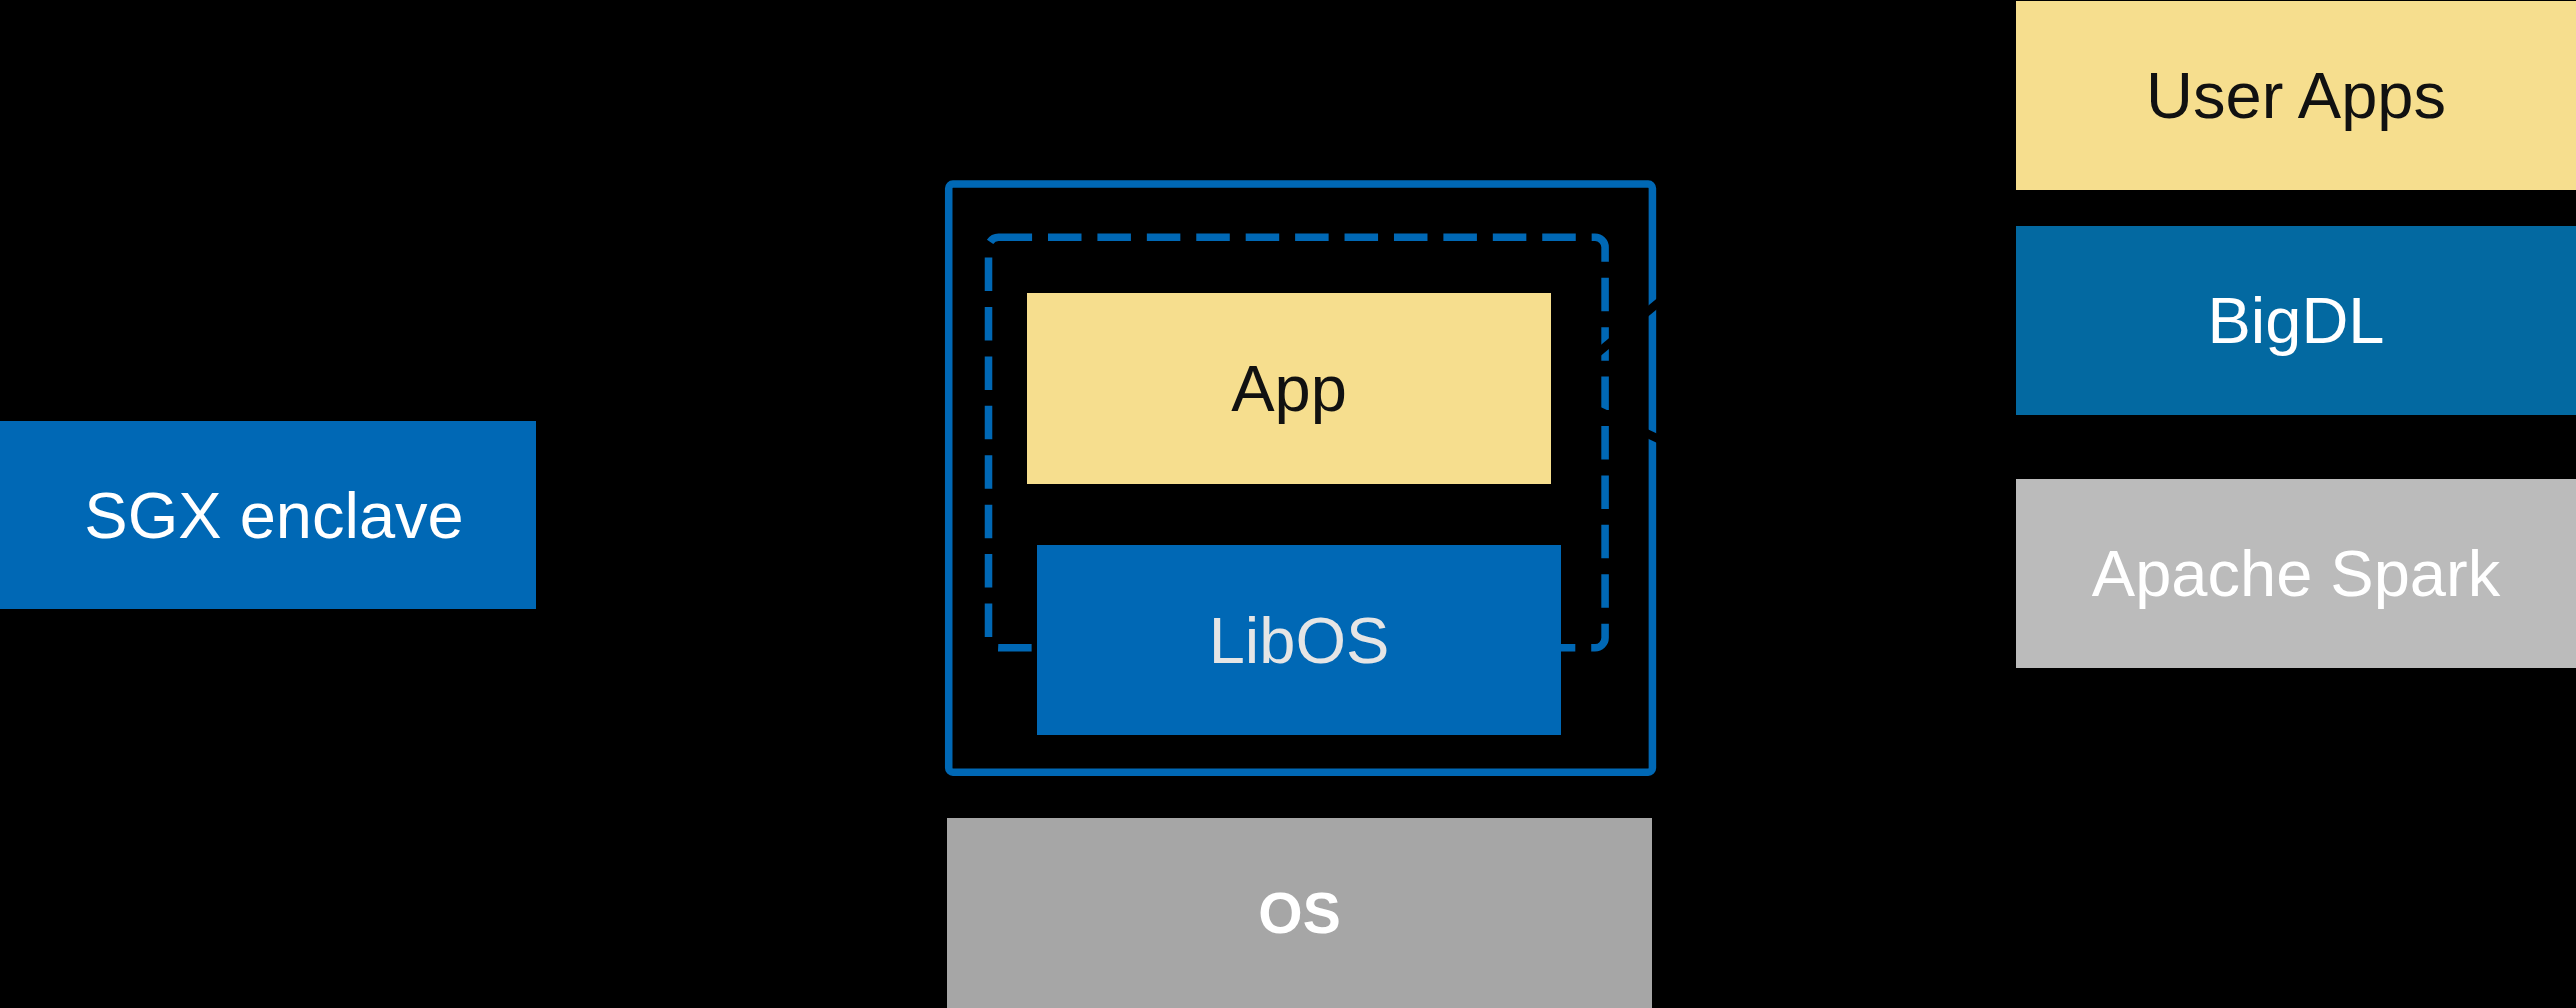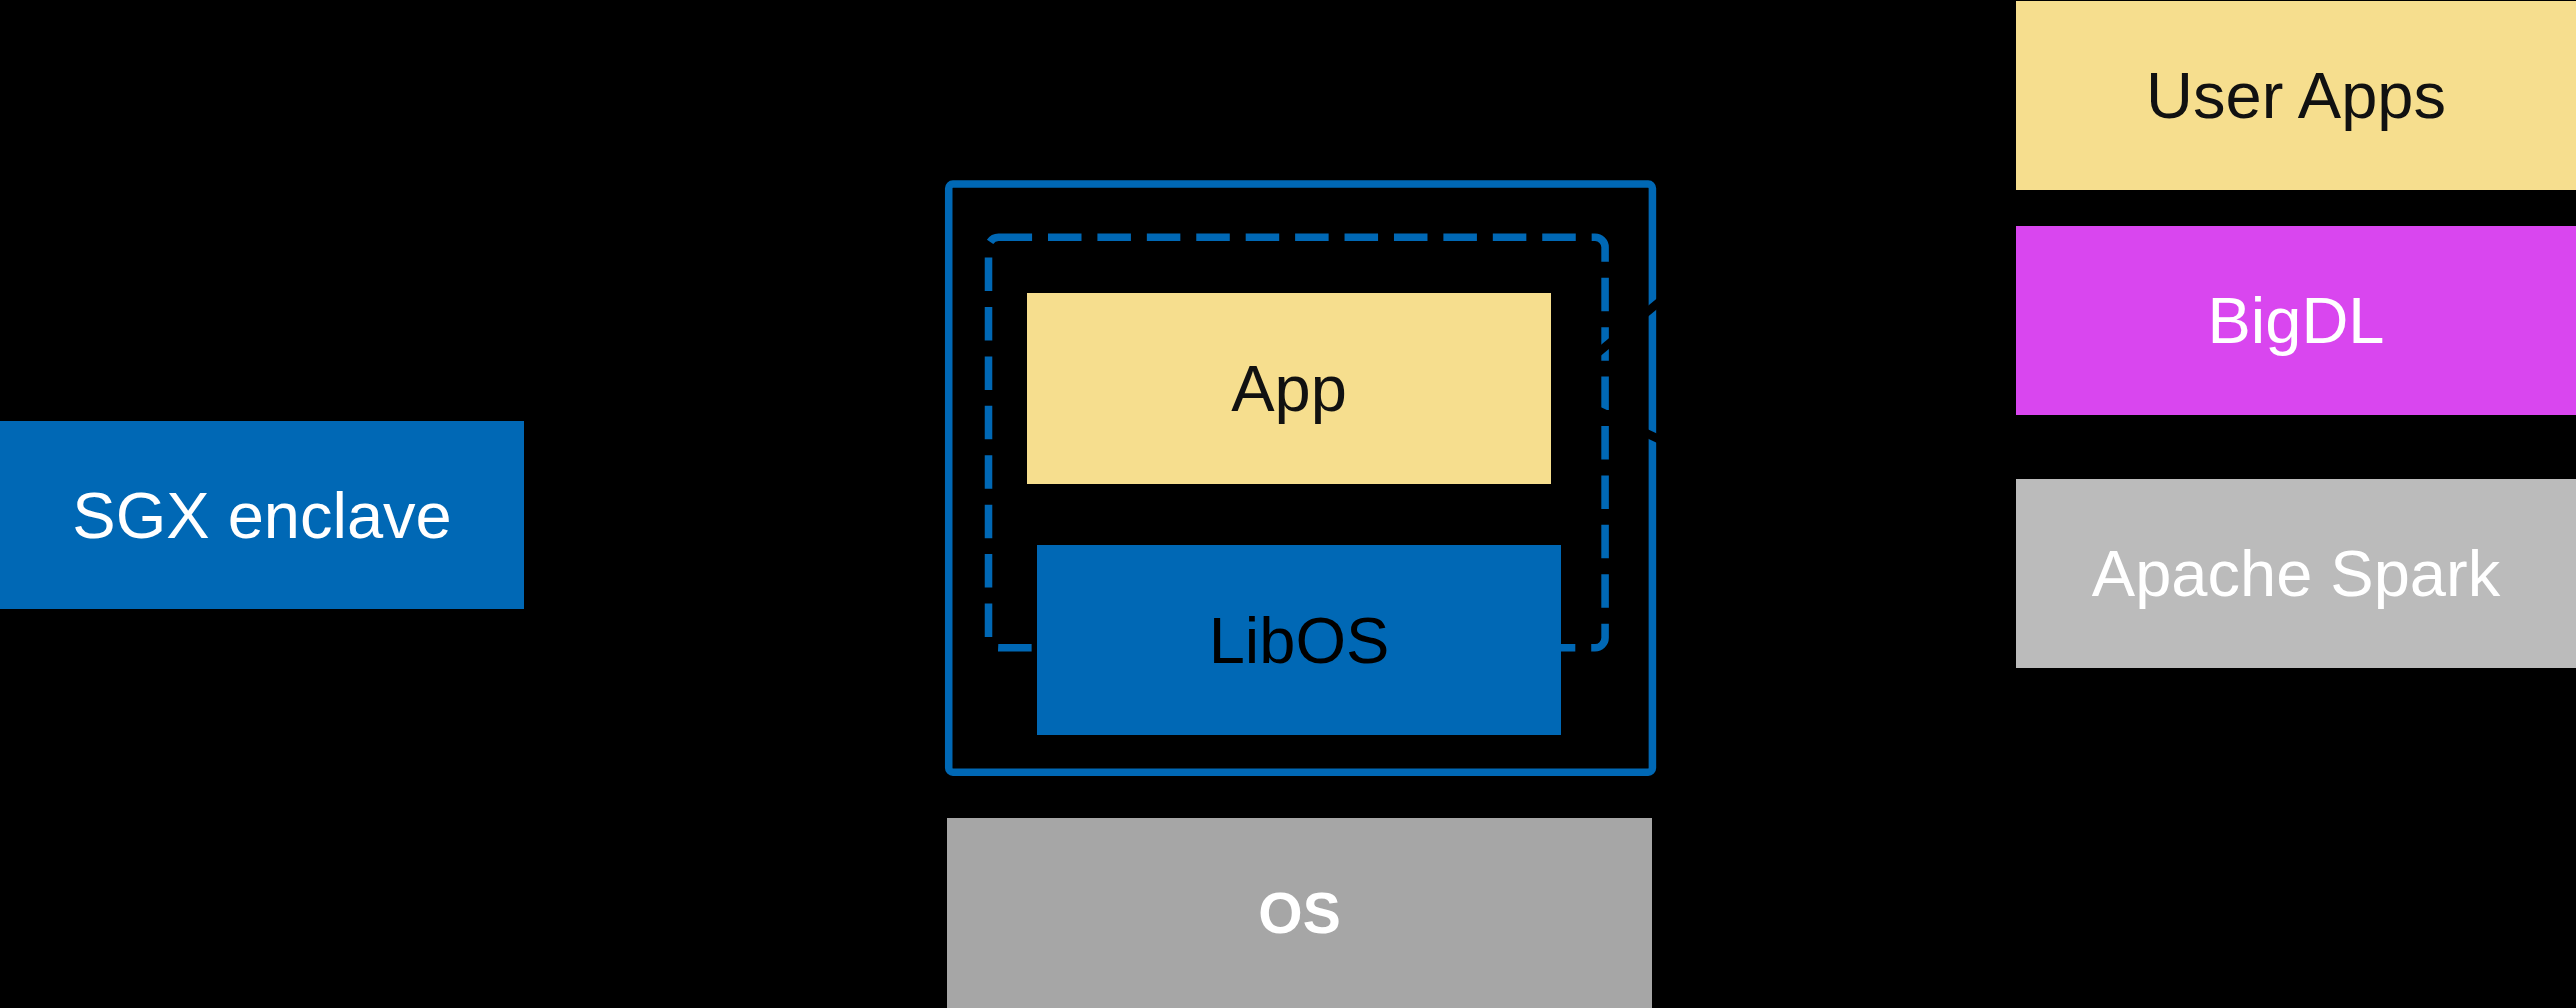--- a/index.html
+++ b/index.html
@@ -26,21 +26,21 @@
   .box span { display: block; }
   #svg-overlay {
     position: absolute;
     left: 0;
     top: 0;
     width: 2576px;
     height: 1009px;
     pointer-events: none;
   }
   
-  #sgx-box        { left: 0;     top: 421px;  width: 524px; height: 188px; }
+  #sgx-box        { left: 0;     top: 421px;  width: 524px; height: 188px; padding-left: 12px; }
   #app-box        { left: 1027px; top: 293px; width: 524px; height: 191px; justify-content: center; }
   #libos-box      { left: 1037px; top: 545px; width: 524px; height: 190px; }
   #os-box         { left: 947px; top: 818px; width: 705px; height: 190px; font-weight: bold; font-size: 57px; }
   #user-apps-box  { left: 2016px; top: 0.8px;   width: 560px; height: 189px; }
   #bigdl-box      { left: 2016px; top: 226px; width: 560px; height: 189px; }
   #spark-box      { left: 2016px; top: 479px; width: 560px; height: 189px; }
 </style>
 </head>
 <body>
 
@@ -62,33 +62,33 @@
   </svg>
 
   <div class="box" id="sgx-box" style="background: rgb(0, 104, 181); color: rgb(255, 255, 255);">
     <span>SGX enclave</span>
   </div>
 
   <div class="box" id="app-box" style="background: rgb(246, 222, 142); color: rgb(17, 17, 17);">
     <span>App</span>
   </div>
 
-  <div class="box" id="libos-box" style="background: rgb(0, 104, 181); color: #000000;">
+  <div class="box" id="libos-box" style="background: rgb(0, 104, 181); color: #e5e5e5;">
     <span>LibOS</span>
   </div>
 
   <div class="box" id="os-box" style="background: rgb(166, 166, 166); color: rgb(255, 255, 255);">
     <span>OS</span>
   </div>
 
   <div class="box" id="user-apps-box" style="background: rgb(246, 222, 142); color: rgb(17, 17, 17);">
     <span>User Apps</span>
   </div>
 
-  <div class="box" id="bigdl-box" style="background: #d946ef; color: rgb(255, 255, 255);">
+  <div class="box" id="bigdl-box" style="background: #0369a1; color: rgb(255, 255, 255);">
     <span>BigDL</span>
   </div>
 
   <div class="box" id="spark-box" style="background: rgb(187, 187, 187); color: rgb(255, 255, 255);">
     <span>Apache Spark</span>
   </div>
 
 </div>
 
 

